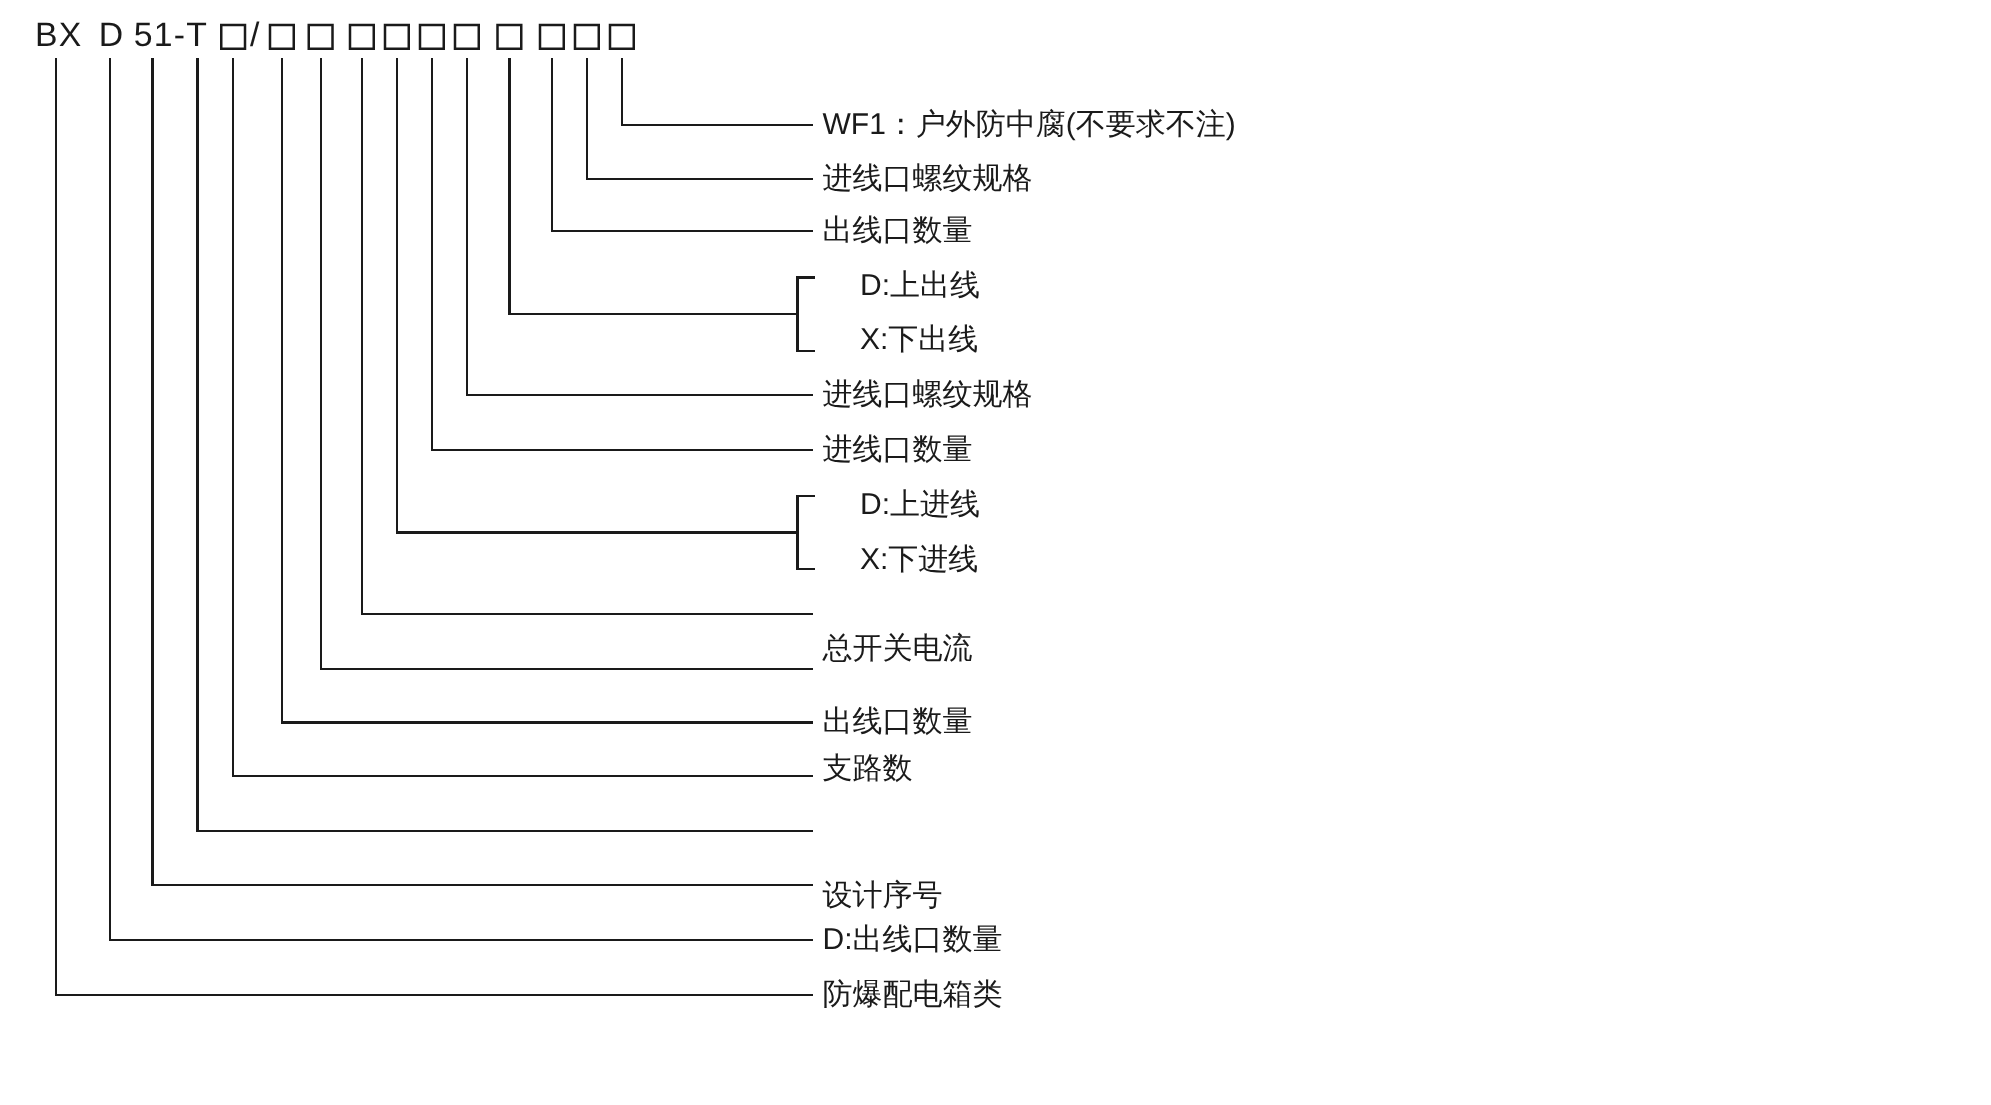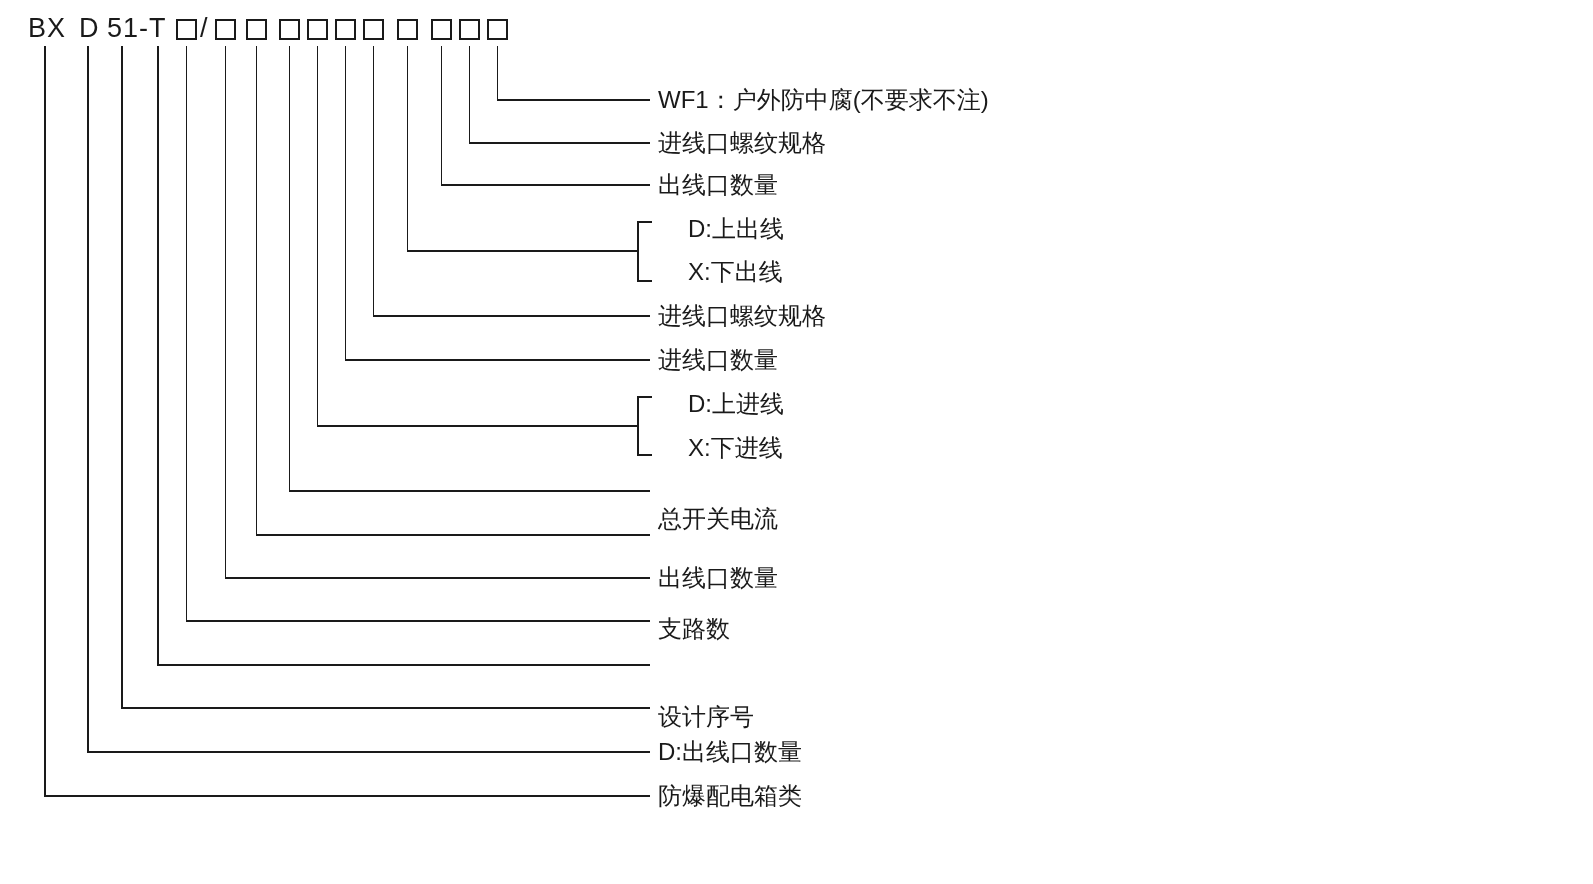--- a/index.html
+++ b/index.html
@@ -103,18 +103,18 @@
   <div class="callout" style="top:128px">进线口螺纹规格</div>
   <div class="callout" style="top:170px">出线口数量</div>
   <div class="callout bracketed" style="top:214px">D:上出线</div>
   <div class="callout bracketed" style="top:257px">X:下出线</div>
   <div class="callout" style="top:301px">进线口螺纹规格</div>
   <div class="callout" style="top:345px">进线口数量</div>
   <div class="callout bracketed" style="top:389px">D:上进线</div>
   <div class="callout bracketed" style="top:433px">X:下进线</div>
   <div class="callout" style="top:504px">总开关电流</div>
   <div class="callout" style="top:563px">出线口数量</div>
-  <div class="callout" style="top:614px">支路数</div>
+  <div class="callout" style="top:600px">支路数</div>
   <div class="callout" style="top:702px">设计序号</div>
   <div class="callout" style="top:737px">D:出线口数量</div>
   <div class="callout" style="top:781px">防爆配电箱类</div>
 
 </div>
 
 </body></html>

